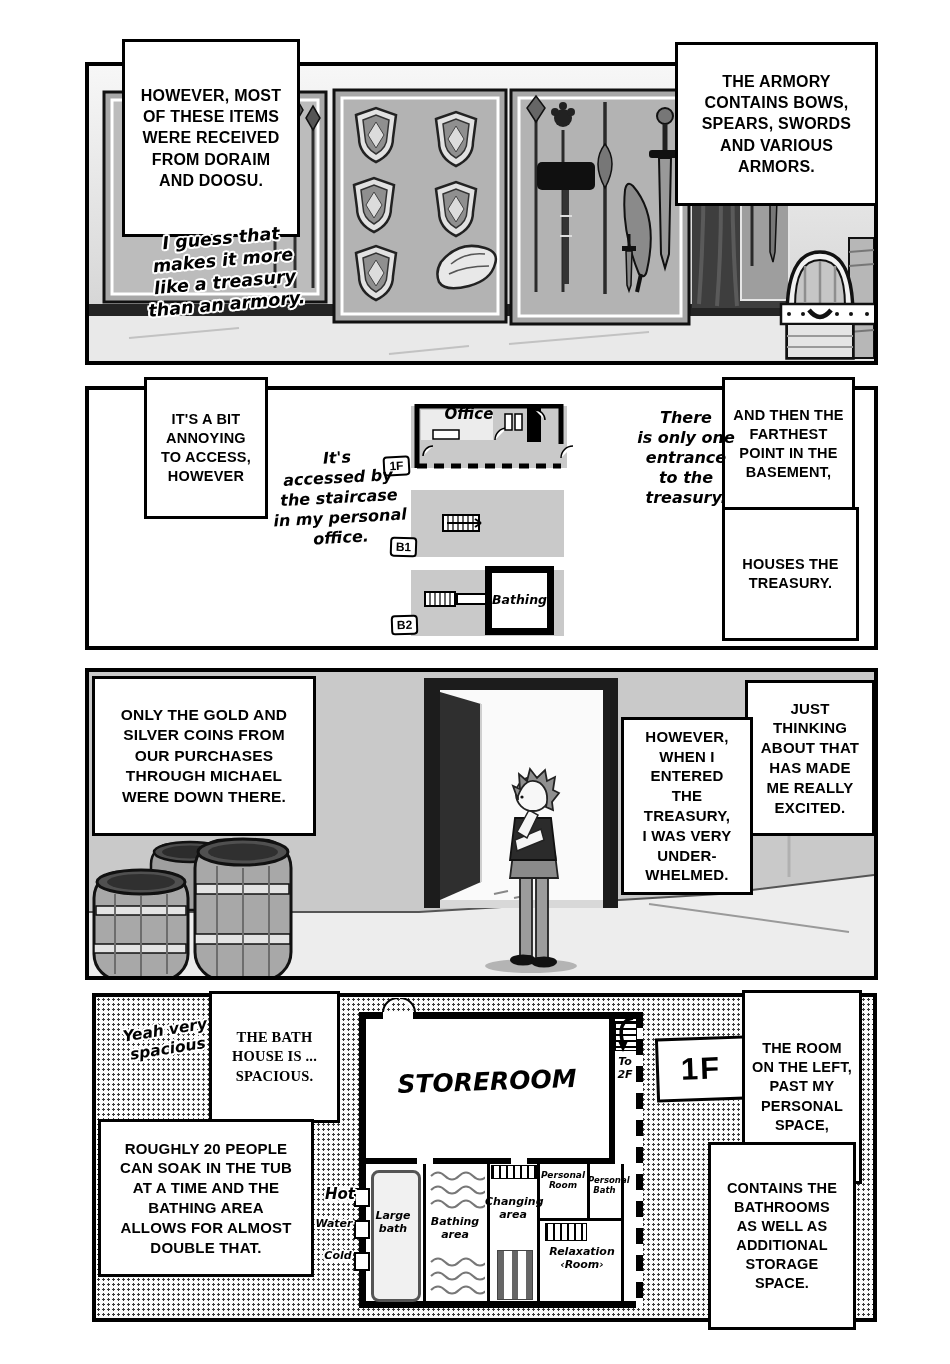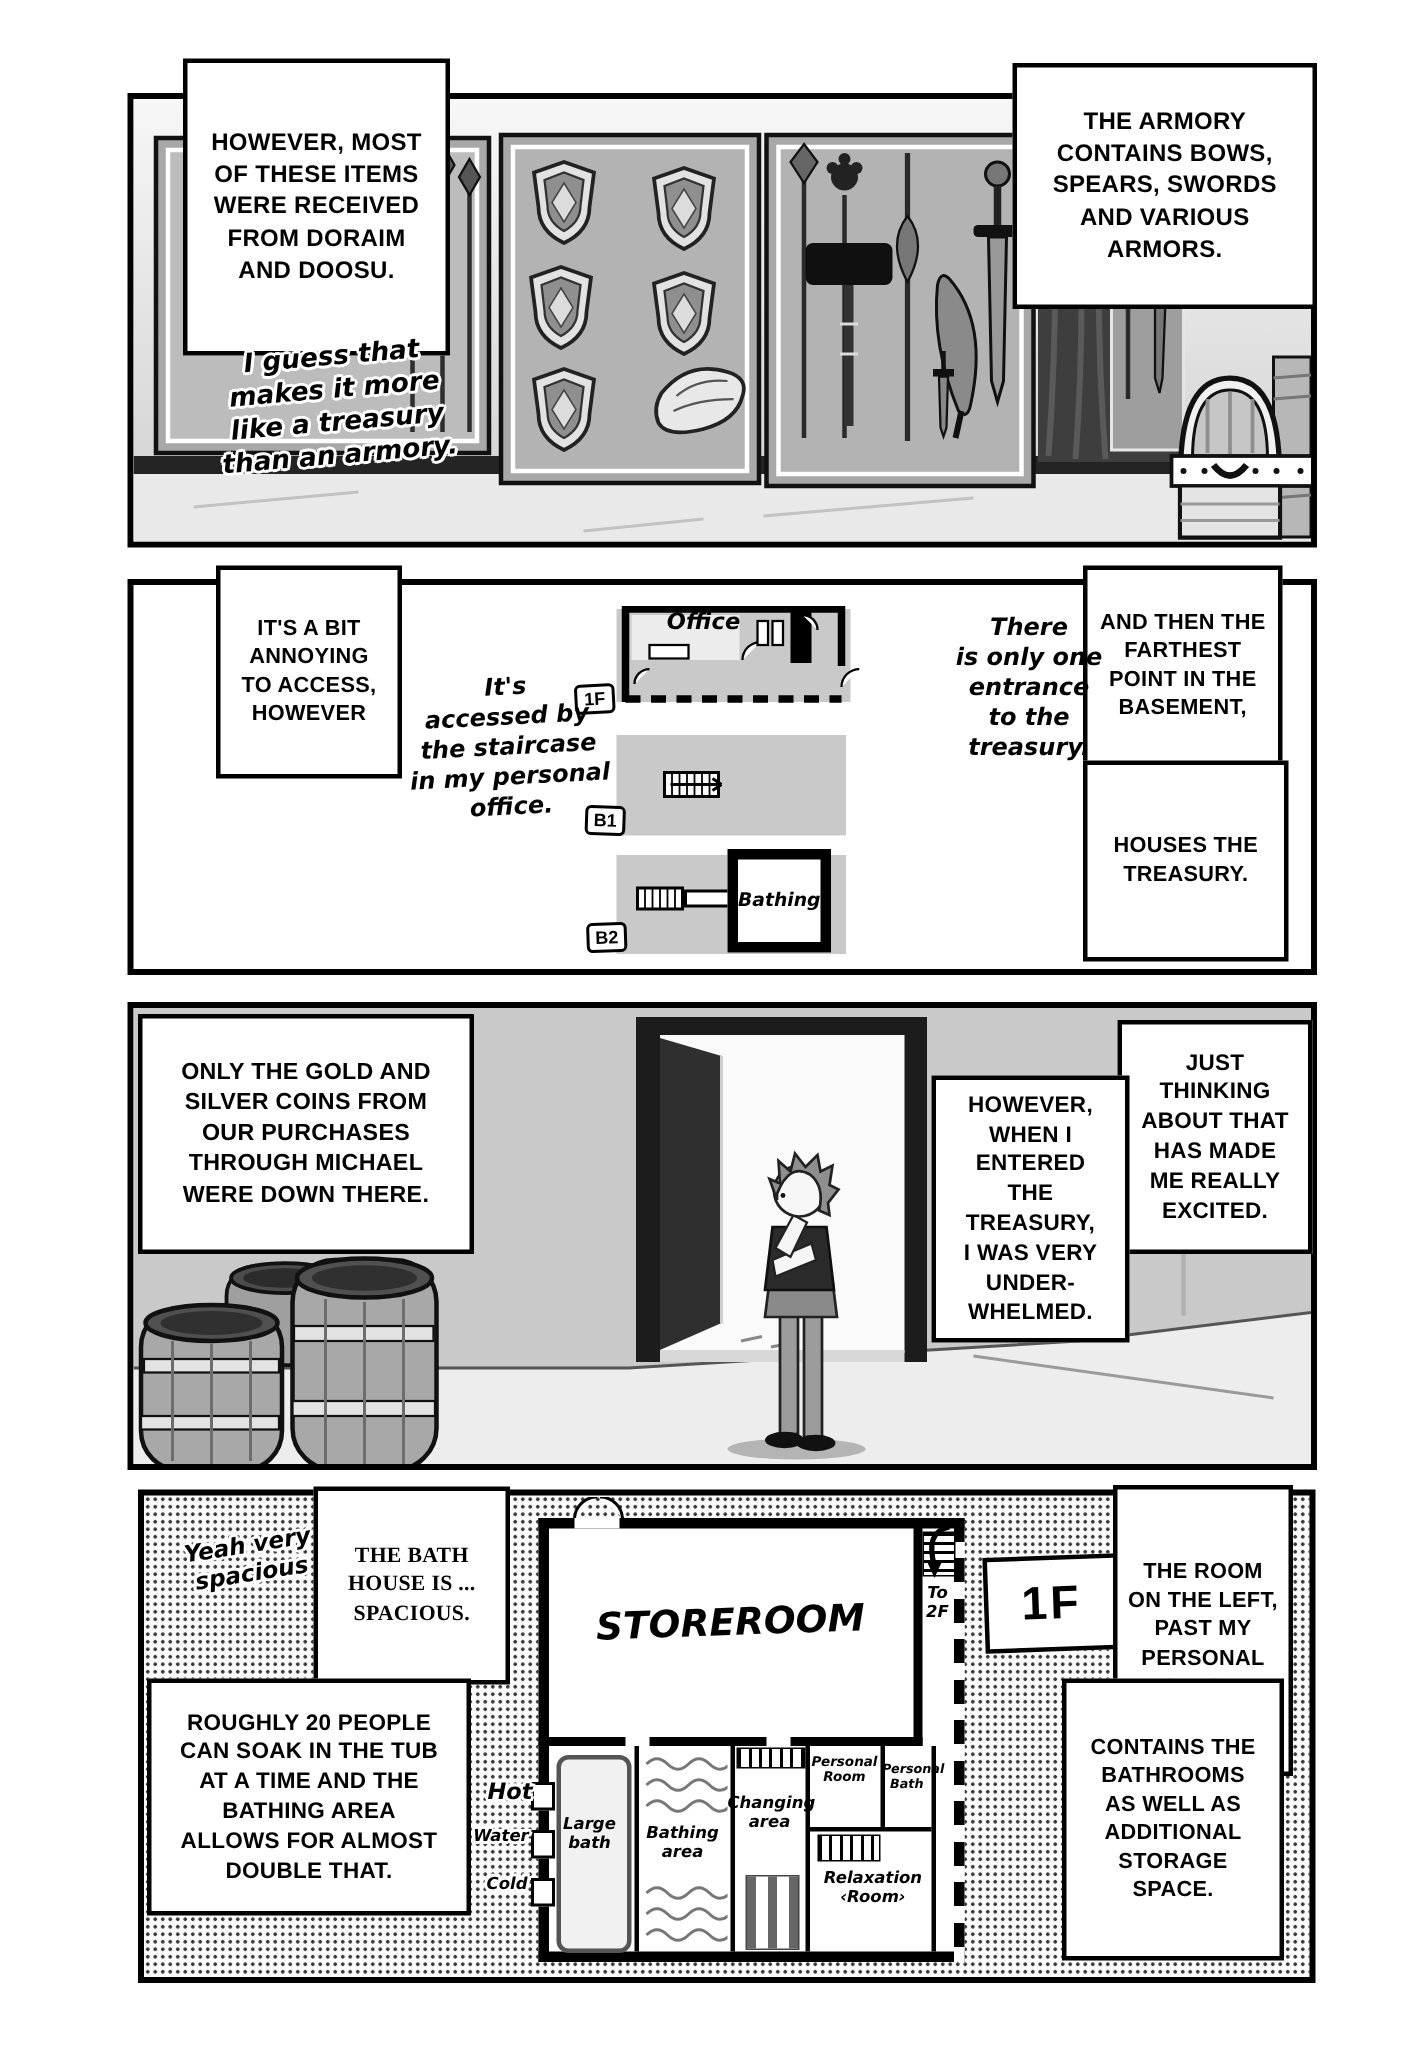--- a/index.html
+++ b/index.html
@@ -393,20 +393,20 @@
 CAN SOAK IN THE TUB
 AT A TIME AND THE
 BATHING AREA
 ALLOWS FOR ALMOST
 DOUBLE THAT.</div>
     <div class="bubble" style="left:646px;top:-7px;width:120px;height:194px;font-size:14.5px;">THE ROOM
 ON THE LEFT,
 PAST MY
 PERSONAL
 SPACE,</div>
-    <div class="bubble" style="left:612px;top:122px;width:148px;height:188px;font-size:14.5px;">CONTAINS THE
+    <div class="bubble" style="left:612px;top:145px;width:148px;height:188px;font-size:14.5px;">CONTAINS THE
 BATHROOMS
 AS WELL AS
 ADDITIONAL
 STORAGE SPACE.</div>
   </div>
 
 </div>
 
 </body></html>

